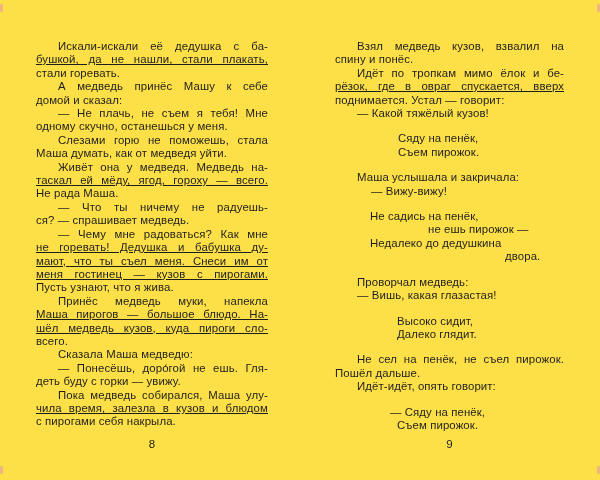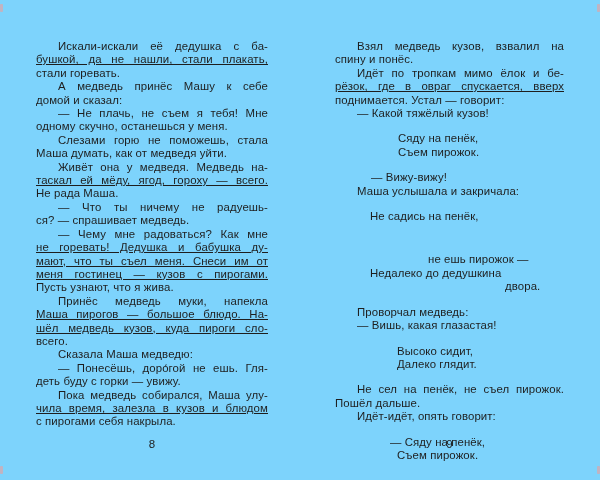--- a/index.html
+++ b/index.html
@@ -7,21 +7,21 @@
     padding: 0;
     width: 600px;
     height: 480px;
     background: #ffffff;
     overflow: hidden;
   }
   .spread {
     position: relative;
     width: 600px;
     height: 480px;
-    background: #7dd3fc;
+    background: #fde047;
     font-family: "Liberation Sans", "DejaVu Sans", sans-serif;
     color: #1e1e1e;
   }
   .text-col {
     position: absolute;
     top: 40px;
   }
   .col-left  { left: 36px;  width: 232px; }
   .col-right { left: 335px; width: 229px; }
   .line {
@@ -110,25 +110,25 @@
   <div class="line fj">Взял медведь кузов, взвалил на</div>
       <div class="line l">спину и понёс.</div>
       <div class="line fj">Идёт по тропкам мимо ёлок и бе-</div>
       <div class="line j">рёзок, где в овраг спускается, вверх</div>
       <div class="line l">поднимается. Устал — говорит:</div>
       <div class="line fl">— Какой тяжёлый кузов!</div>
       <div class="line gap"></div>
       <div class="line v" style="padding-left: 63px;">Сяду на пенёк,</div>
       <div class="line v" style="padding-left: 63px;">Съем пирожок.</div>
       <div class="line gap"></div>
+      <div class="line fl">Маша услышала и закричала:</div>
       <div class="line v" style="padding-left: 36px;">— Вижу-вижу!</div>
-      <div class="line fl">Маша услышала и закричала:</div>
       <div class="line gap"></div>
       <div class="line v" style="padding-left: 35px;">Не садись на пенёк,</div>
-      <div class="line v" style="padding-left: 93px; margin-top: 30px;">не ешь пирожок —</div>
+      <div class="line v" style="padding-left: 93px;">не ешь пирожок —</div>
       <div class="line v" style="padding-left: 35px;">Недалеко до дедушкина</div>
       <div class="line v" style="padding-left: 170px;">двора.</div>
       <div class="line gap"></div>
       <div class="line fl">Проворчал медведь:</div>
       <div class="line fl">— Вишь, какая глазастая!</div>
       <div class="line gap"></div>
       <div class="line v" style="padding-left: 62px;">Высоко сидит,</div>
       <div class="line v" style="padding-left: 62px;">Далеко глядит.</div>
       <div class="line gap"></div>
       <div class="line fj">Не сел на пенёк, не съел пирожок.</div>

